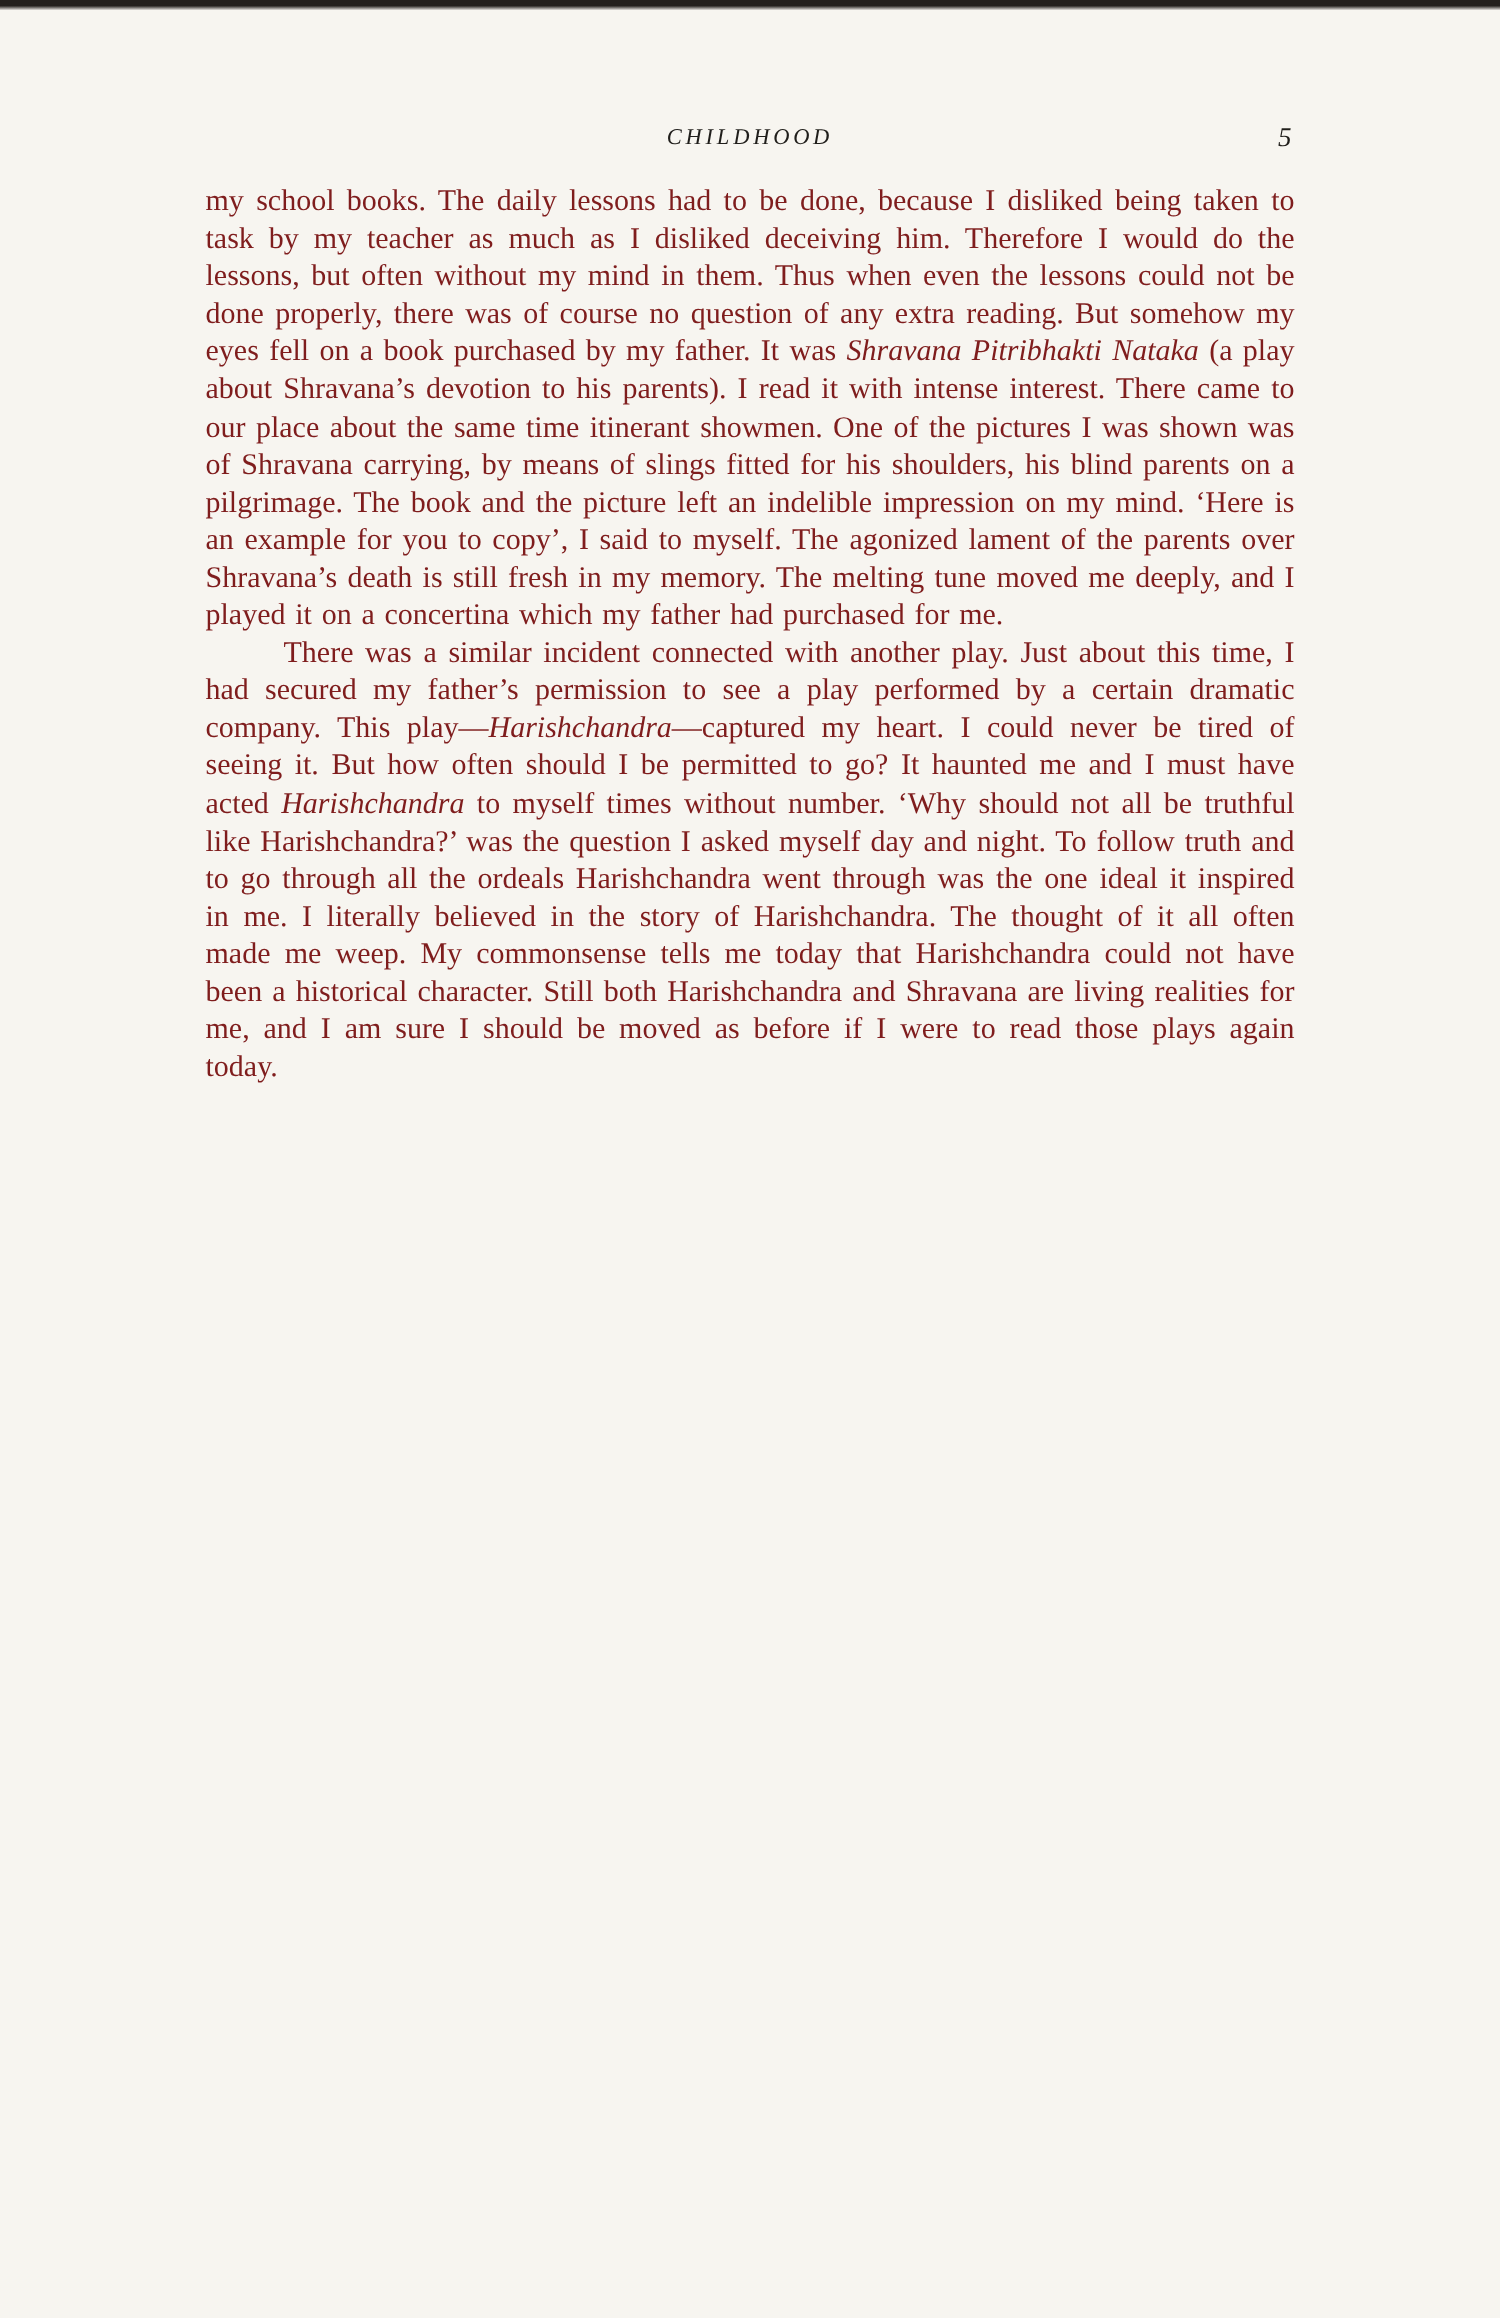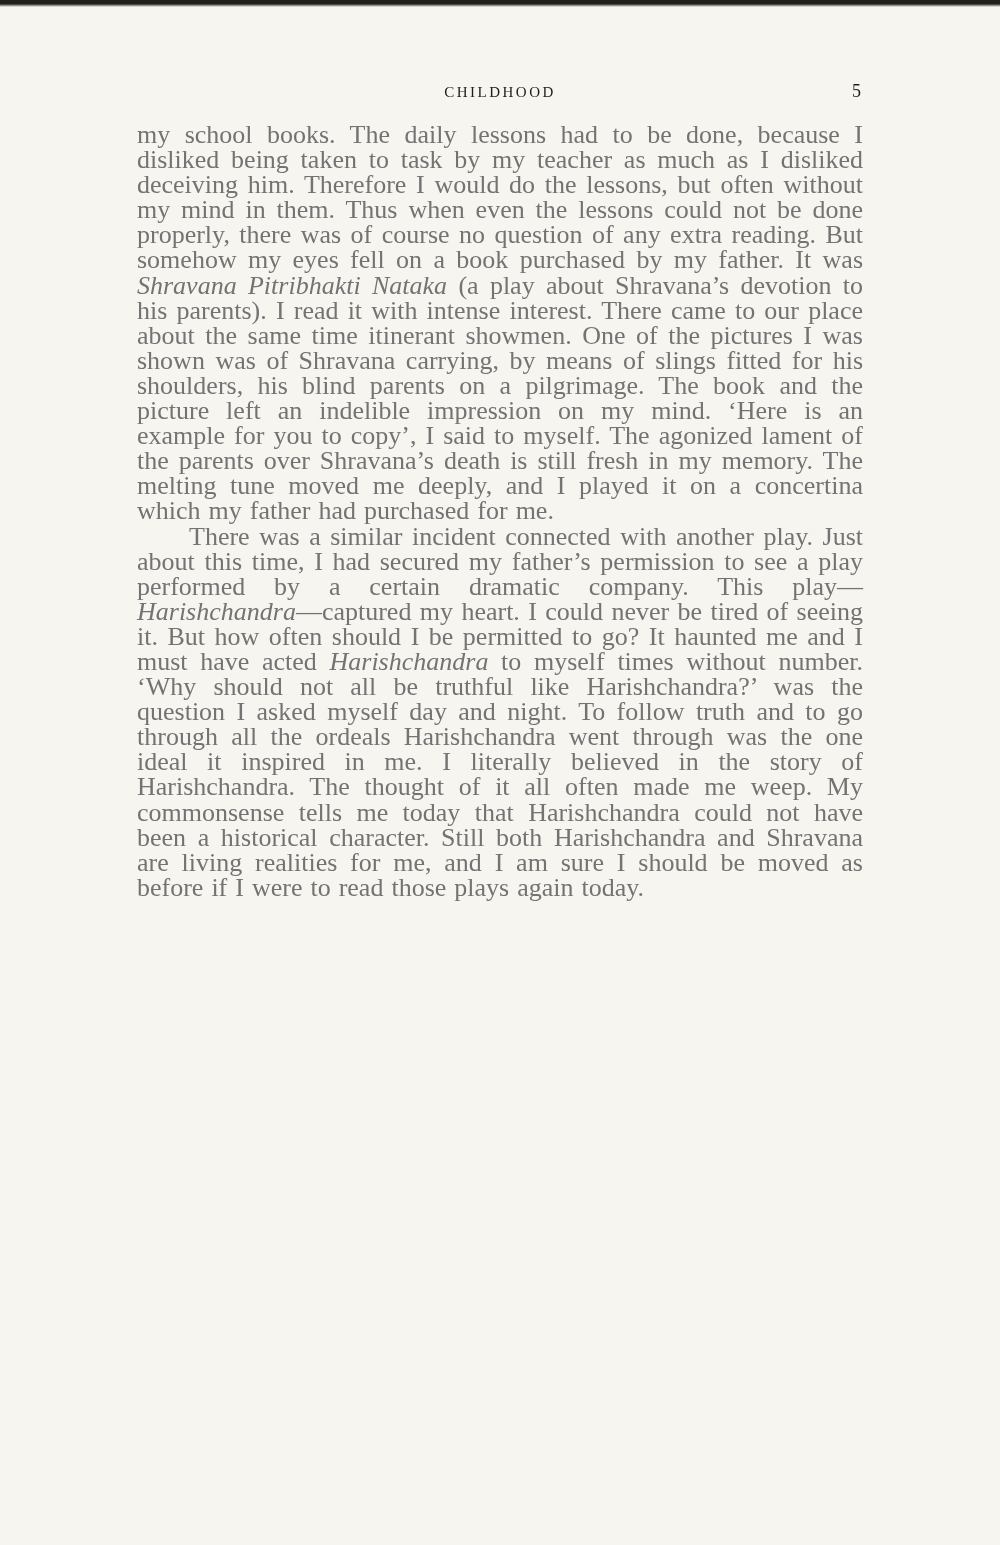--- a/index.html
+++ b/index.html
@@ -27,20 +27,21 @@
   }
   .content {
     position: absolute;
     left: 137px;
     top: 84px;
     width: 726px;
   }
   .header {
     position: relative;
     height: 24px;
+    font-style: italic;
   }
   .running-title {
     position: absolute;
     left: 0;
     right: 0;
     text-align: center;
     font-size: 15px;
     letter-spacing: 2.5px;
     color: #201e1b;
   }
@@ -49,25 +50,25 @@
     right: 2px;
     top: -3px;
     font-size: 18px;
     color: #201e1b;
   }
   .body-text {
     margin-top: 14px;
   }
   .para {
     margin: 0;
-    font-size: 26px;
+    font-size: 20px;
     line-height: 25.1px;
     text-align: justify;
     word-spacing: 1.5px;
-    color: #737373;
+    color: #7f1d1d;
   }
   .para.indent {
     text-indent: 52px;
   }
   .para em {
     font-style: italic;
   }
 </style>
 </head>
 <body>

